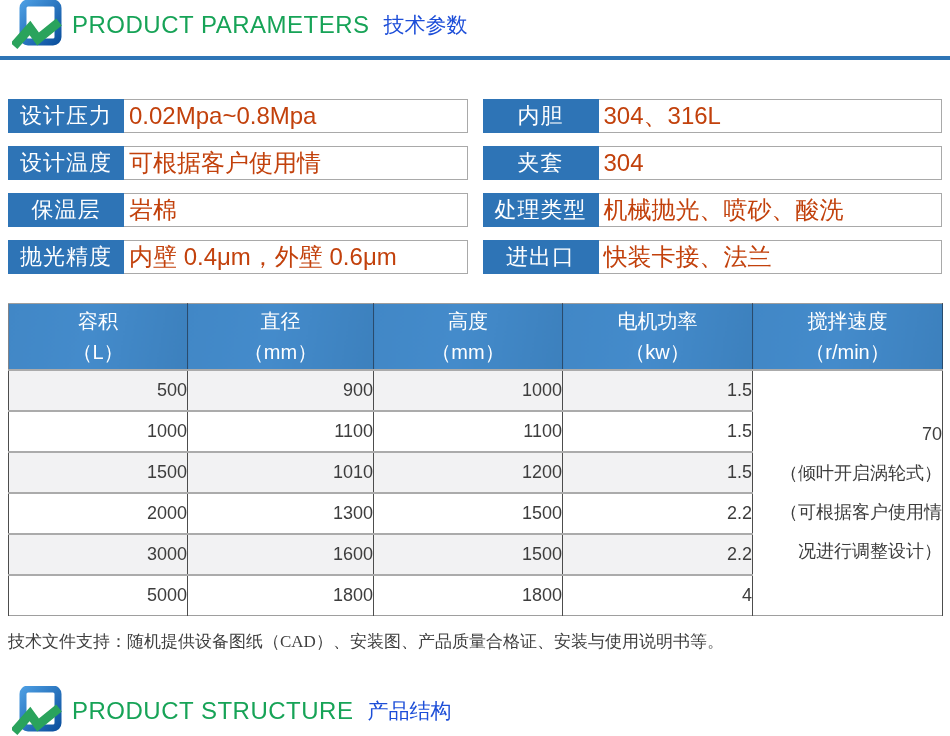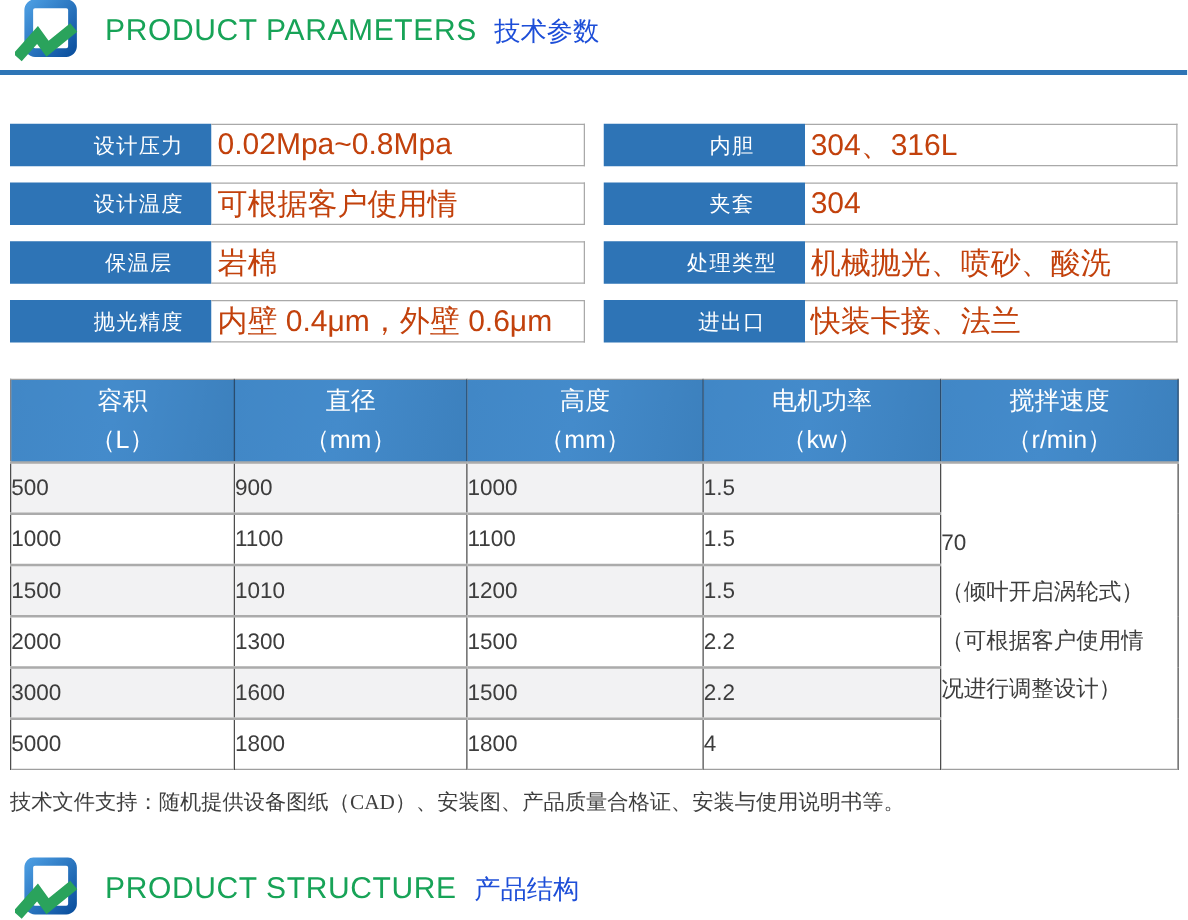--- a/index.html
+++ b/index.html
@@ -14,21 +14,21 @@
   
   .sec-header{
     display:flex;align-items:center;
     height:50px;
     padding-left:12px;
   }
   .logo{width:52px;height:50px;display:inline-block;flex:0 0 auto;}
   .title-en{
     font-size:24px;
     color:#17a357;
-    margin-left:20px;
+    margin-left:8px;
     letter-spacing:0.5px;
     white-space:nowrap;
   }
   .title-zh{
     font-size:21px;
     color:#1d4ed8;
     margin-left:14px;
     white-space:nowrap;
   }
   .blue-rule{
@@ -42,24 +42,23 @@
     grid-template-columns:1fr 1fr;
     column-gap:15px;
     row-gap:13px;
     margin:39px 8px 0 8px;
   }
   .param-row{display:flex;height:34px;}
   .param-label{
     flex:0 0 116px;
     background:#2e74b6;
     color:#ffffff;
-    font-size:17px;
+    font-size:22px;
     display:flex;align-items:center;justify-content:center;
     letter-spacing:1px;
-    padding-left:45px;
   }
   .param-value{
     flex:1;
     border:1px solid #a9a9a9;
     border-left:none;
     display:flex;align-items:center;
     padding-left:5px;
     font-size:24px;
     color:#c2410c;
   }
@@ -81,21 +80,21 @@
     font-size:20px;
     line-height:1.55;
     border-left:1px solid rgba(25,30,40,0.55);
     border-right:1px solid rgba(25,30,40,0.55);
     border-top:1px solid #9e9e9e;
     border-bottom:1px solid #55585f;
     padding:0;
   }
   table.spec td{
     height:39px;
-    text-align:left;
+    text-align:right;
     font-size:18px;
     color:#3d3d3d;
     border-left:1px solid #4d4d4d;
     border-right:1px solid #4d4d4d;
     border-top:2px solid #ababab;
     padding:0;
   }
   table.spec tbody tr:nth-child(odd){background:#f2f2f3;}
   table.spec tbody tr:nth-child(even){background:#ffffff;}
   td.stir-cell{

